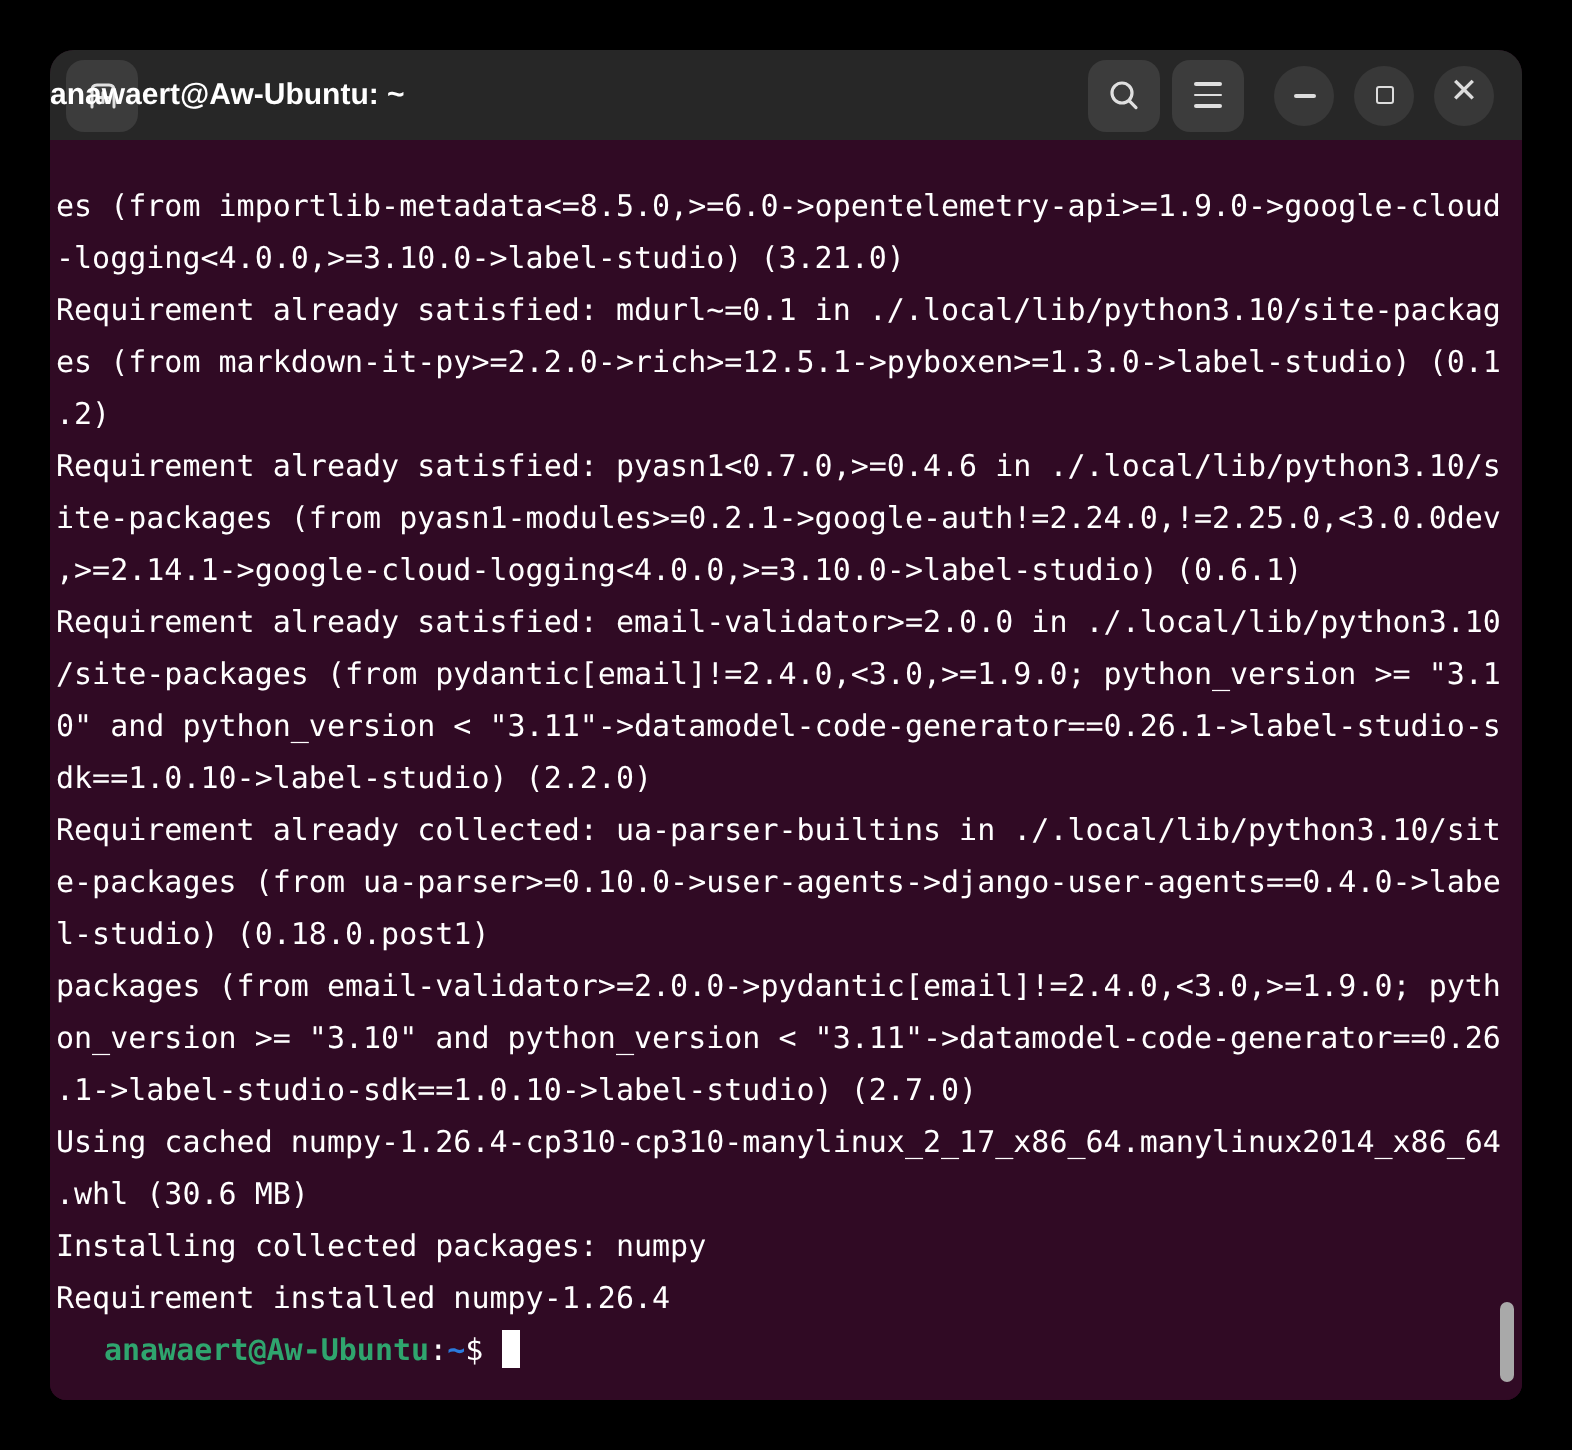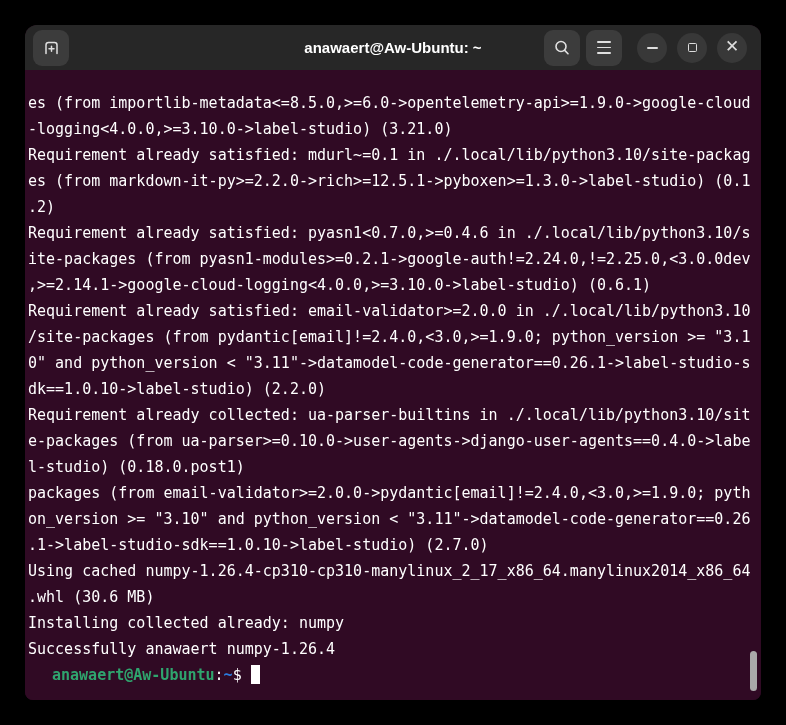--- a/index.html
+++ b/index.html
@@ -12,21 +12,21 @@
     position:absolute;left:25px;top:25px;width:736px;height:675px;
     border-radius:12px 12px 8px 8px;overflow:hidden;
     background:#300a24;
   }
   
   .titlebar{
     position:relative;height:45px;background:#272727;
     display:flex;align-items:center;padding:0 14px 0 8px;box-sizing:border-box;
   }
   .window-title{
-    position:absolute;left:0;right:0;text-align:center;
+    position:absolute;left:0;right:0;text-align:left;
     font-family:"Liberation Sans","DejaVu Sans",sans-serif;
     font-weight:bold;font-size:15px;color:#ffffff;pointer-events:none;
   }
   .hbtn{
     width:36px;height:36px;border-radius:9px;background:#3c3c3c;border:none;
     display:flex;align-items:center;justify-content:center;padding:0;flex:0 0 auto;
     cursor:pointer;
   }
   .tb-right{margin-left:auto;display:flex;align-items:center;}
   .tb-right .hbtn + .hbtn{margin-left:6px;}
@@ -121,20 +121,20 @@
     <div class="tline">0" and python_version &lt; "3.11"-&gt;datamodel-code-generator==0.26.1-&gt;label-studio-s</div>
     <div class="tline">dk==1.0.10-&gt;label-studio) (2.2.0)</div>
     <div class="tline">Requirement already collected: ua-parser-builtins in ./.local/lib/python3.10/sit</div>
     <div class="tline">e-packages (from ua-parser&gt;=0.10.0-&gt;user-agents-&gt;django-user-agents==0.4.0-&gt;labe</div>
     <div class="tline">l-studio) (0.18.0.post1)</div>
     <div class="tline">packages (from email-validator&gt;=2.0.0-&gt;pydantic[email]!=2.4.0,&lt;3.0,&gt;=1.9.0; pyth</div>
     <div class="tline">on_version &gt;= "3.10" and python_version &lt; "3.11"-&gt;datamodel-code-generator==0.26</div>
     <div class="tline">.1-&gt;label-studio-sdk==1.0.10-&gt;label-studio) (2.7.0)</div>
     <div class="tline">Using cached numpy-1.26.4-cp310-cp310-manylinux_2_17_x86_64.manylinux2014_x86_64</div>
     <div class="tline">.whl (30.6 MB)</div>
-    <div class="tline">Installing collected already: numpy</div>
-    <div class="tline">Successfully anawaert numpy-1.26.4</div>
+    <div class="tline">Installing collected packages: numpy</div>
+    <div class="tline">Requirement installed numpy-1.26.4</div>
     <div class="tline"><span class="p-green">anawaert@Aw-Ubuntu</span><span>:</span><span class="p-blue">~</span><span>$ </span><span class="cursor"></span></div>
 
     <div class="scroll-thumb"></div>
   </div>
 
 </div>
 
 </body></html>

